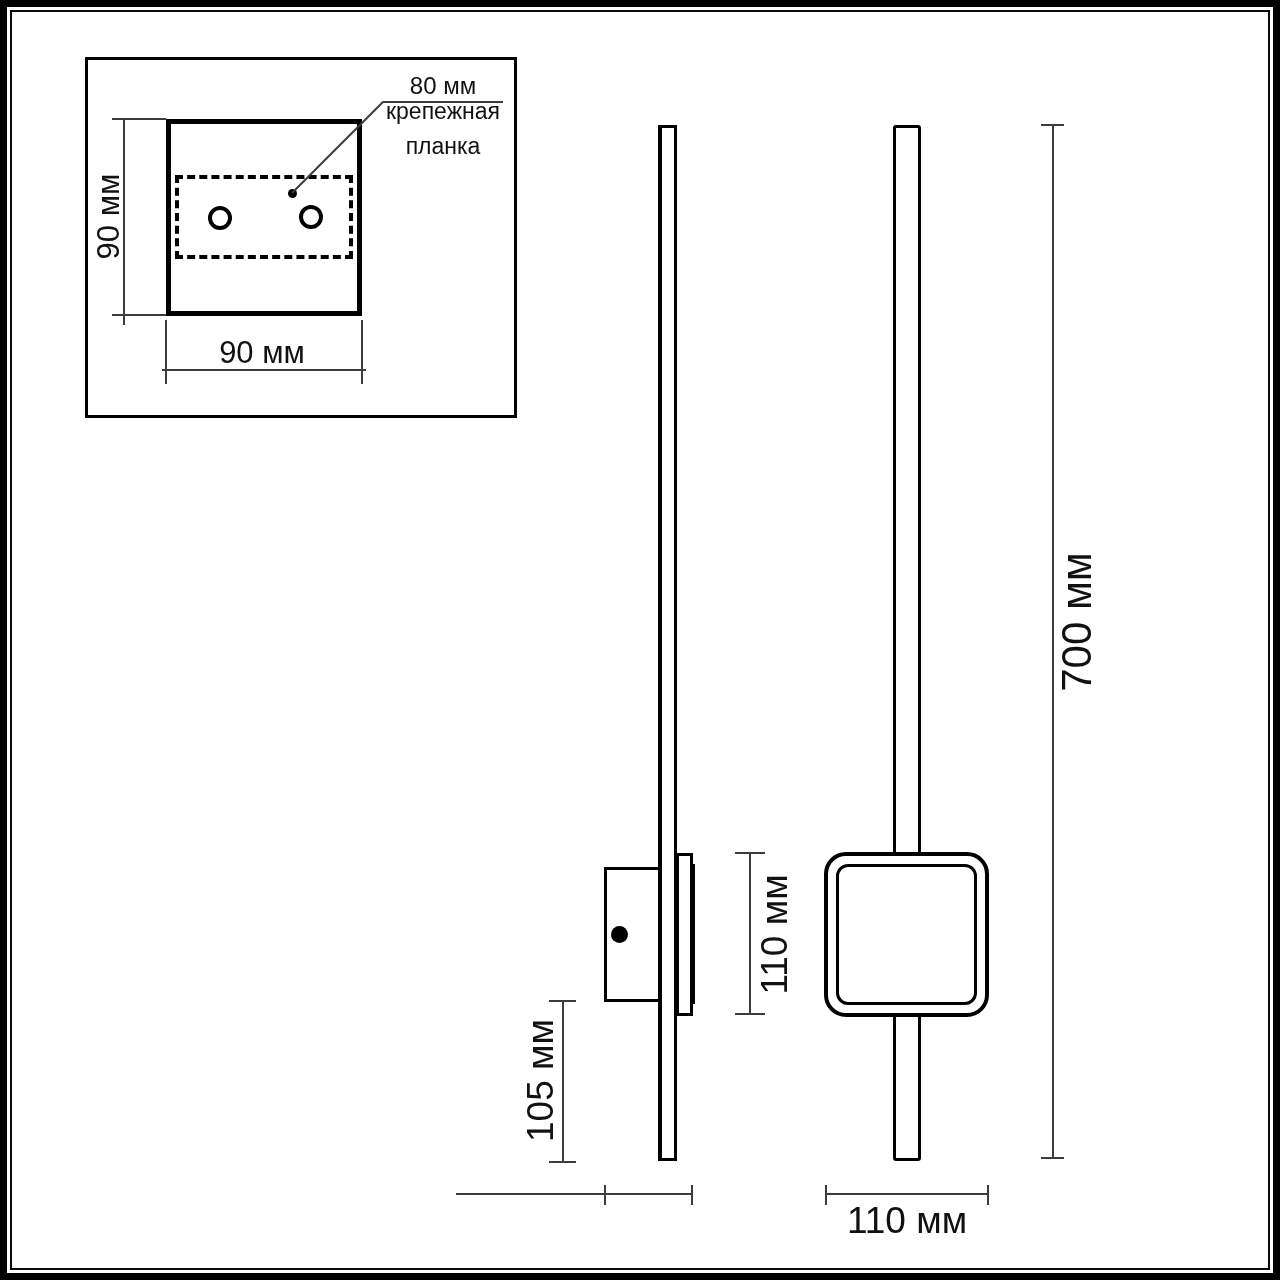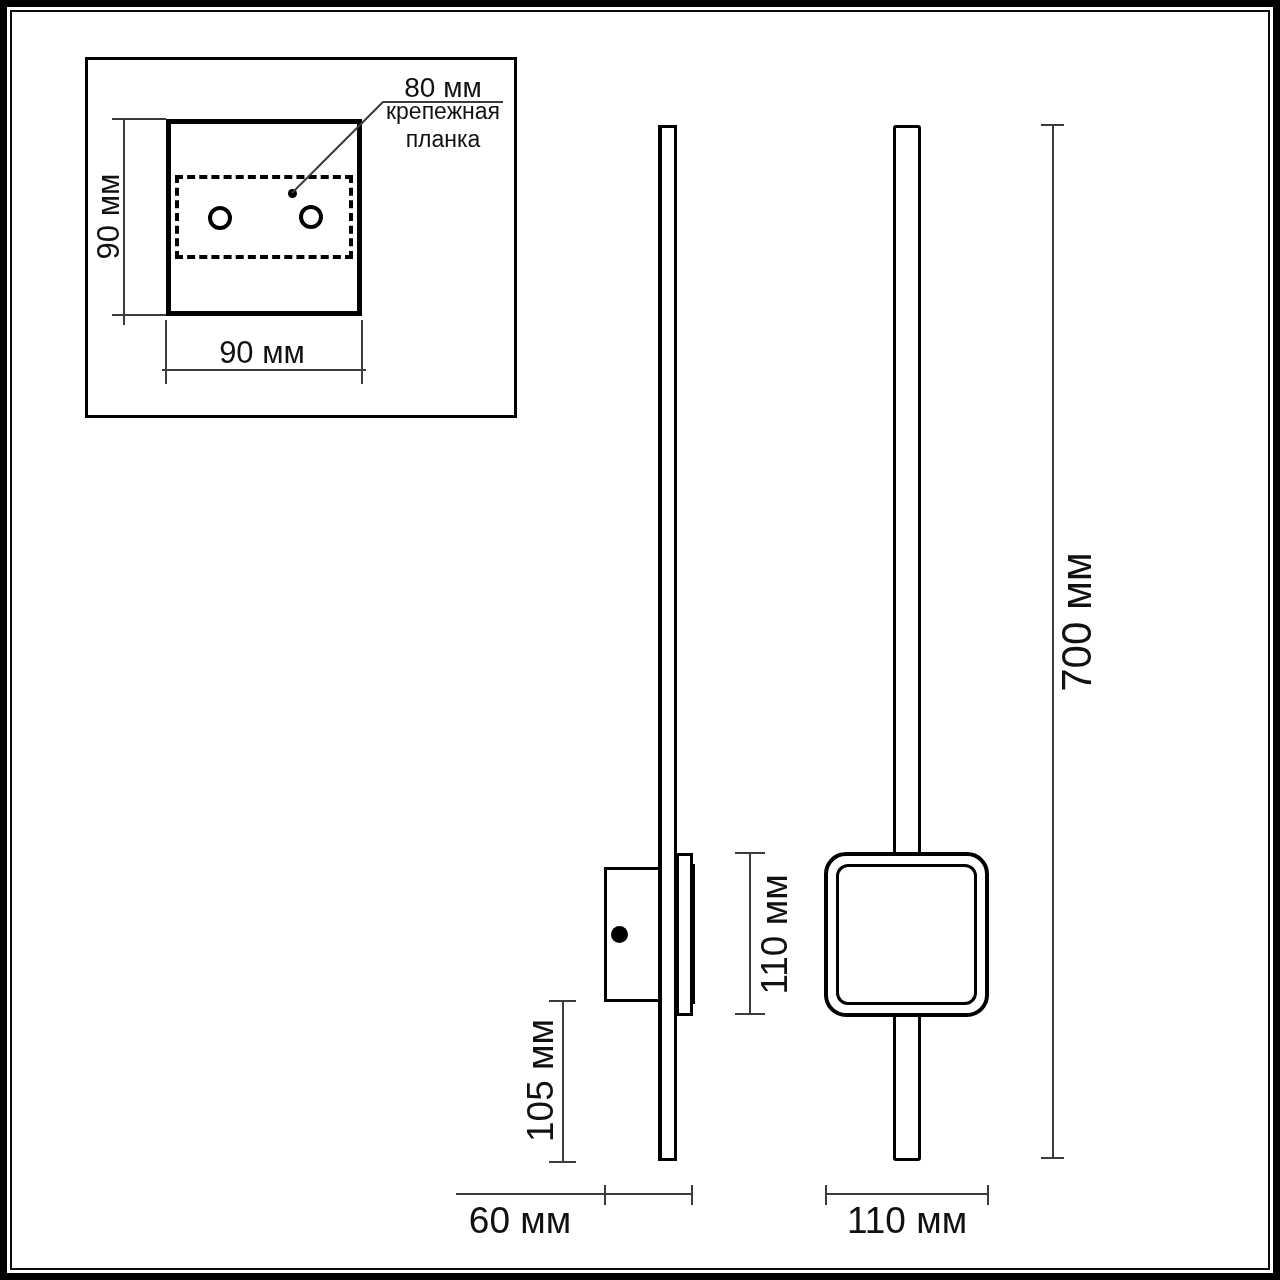--- a/index.html
+++ b/index.html
@@ -13,21 +13,21 @@
   .frame-inner{inset:10px;border:2px solid #0a0a0a;}
   
   .oline{background:#000;}            
   .dline{background:#3c3c3c;}         
   .obox{border:3px solid #000;background:#fff;}
   .label{white-space:nowrap;text-align:center;line-height:1;}
   .rot{transform:rotate(-90deg);}
   .dim-main{font-size:37px;}
   .dim-inset{font-size:31px;}
   .dim-big{font-size:42px;}
-  .dim-small{font-size:28px;}
+  .dim-small{font-size:24px;}
   .dim-note{font-size:23px;line-height:22px;}
 </style>
 </head>
 <body>
 
 <div class="canvas">
 
   <div class="abs frame-outer"></div>
   <div class="abs frame-inner"></div>
 
@@ -39,21 +39,21 @@
 
   <div class="abs" style="left:208px;top:206px;width:24px;height:24px;border:4px solid #000;border-radius:50%;background:#fff;"></div>
   <div class="abs" style="left:299px;top:205px;width:24px;height:24px;border:4px solid #000;border-radius:50%;background:#fff;"></div>
 
   <div class="abs" style="left:288px;top:189px;width:9px;height:9px;background:#000;border-radius:50%;"></div>
   <div class="abs dline" style="left:292px;top:192px;width:129px;height:2px;transform-origin:0 50%;transform:rotate(-45deg);"></div>
   <div class="abs dline" style="left:383px;top:101px;width:120px;height:2px;"></div>
 
   <div class="abs label dim-small" style="left:383px;top:74px;width:120px;">80 мм</div>
   <div class="abs label dim-note" style="left:371px;top:100px;width:144px;">крепежная</div>
-  <div class="abs label dim-note" style="left:371px;top:128px;width:144px;">планка</div>
+  <div class="abs label dim-note" style="left:371px;top:135px;width:144px;">планка</div>
 
   <div class="abs dline" style="left:112px;top:118px;width:54px;height:2px;"></div>
   <div class="abs dline" style="left:112px;top:314px;width:54px;height:2px;"></div>
   <div class="abs dline" style="left:123px;top:118px;width:2px;height:207px;"></div>
   <div class="abs label rot dim-inset" style="left:18px;top:201px;width:180px;height:31px;line-height:31px;">90 мм</div>
 
   <div class="abs dline" style="left:165px;top:320px;width:2px;height:64px;"></div>
   <div class="abs dline" style="left:361px;top:320px;width:2px;height:64px;"></div>
   <div class="abs dline" style="left:162px;top:369px;width:204px;height:2px;"></div>
   <div class="abs label dim-inset" style="left:172px;top:337px;width:180px;">90 мм</div>
@@ -69,21 +69,20 @@
   <div class="abs" style="left:611px;top:926px;width:17px;height:17px;background:#000;border-radius:50%;z-index:4;"></div>
 
   <div class="abs dline" style="left:562px;top:1001px;width:2px;height:162px;"></div>
   <div class="abs dline" style="left:549px;top:1000px;width:27px;height:2px;"></div>
   <div class="abs dline" style="left:549px;top:1161px;width:27px;height:2px;"></div>
   <div class="abs label rot dim-main" style="left:450px;top:1062px;width:180px;height:37px;line-height:37px;">105 мм</div>
 
   <div class="abs dline" style="left:456px;top:1193px;width:237px;height:2px;"></div>
   <div class="abs dline" style="left:604px;top:1185px;width:2px;height:20px;"></div>
   <div class="abs dline" style="left:691px;top:1185px;width:2px;height:20px;"></div>
-  <div class="abs label dim-main" style="left:430px;top:1202px;width:180px;">60 мм</div>
 
   <div class="abs" style="left:893px;top:125px;width:28px;height:1036px;border:3px solid #000;border-radius:3px;background:#fff;z-index:1;"></div>
 
   <div class="abs" style="left:824px;top:852px;width:165px;height:165px;border:4px solid #000;border-radius:22px;background:#fff;z-index:2;"></div>
   <div class="abs" style="left:836px;top:864px;width:141px;height:141px;border:3px solid #000;border-radius:12px;z-index:3;"></div>
 
   <div class="abs dline" style="left:749px;top:853px;width:2px;height:162px;"></div>
   <div class="abs dline" style="left:735px;top:852px;width:30px;height:2px;"></div>
   <div class="abs dline" style="left:735px;top:1013px;width:30px;height:2px;"></div>
   <div class="abs label rot dim-main" style="left:684px;top:916px;width:180px;height:37px;line-height:37px;">110 мм</div>

